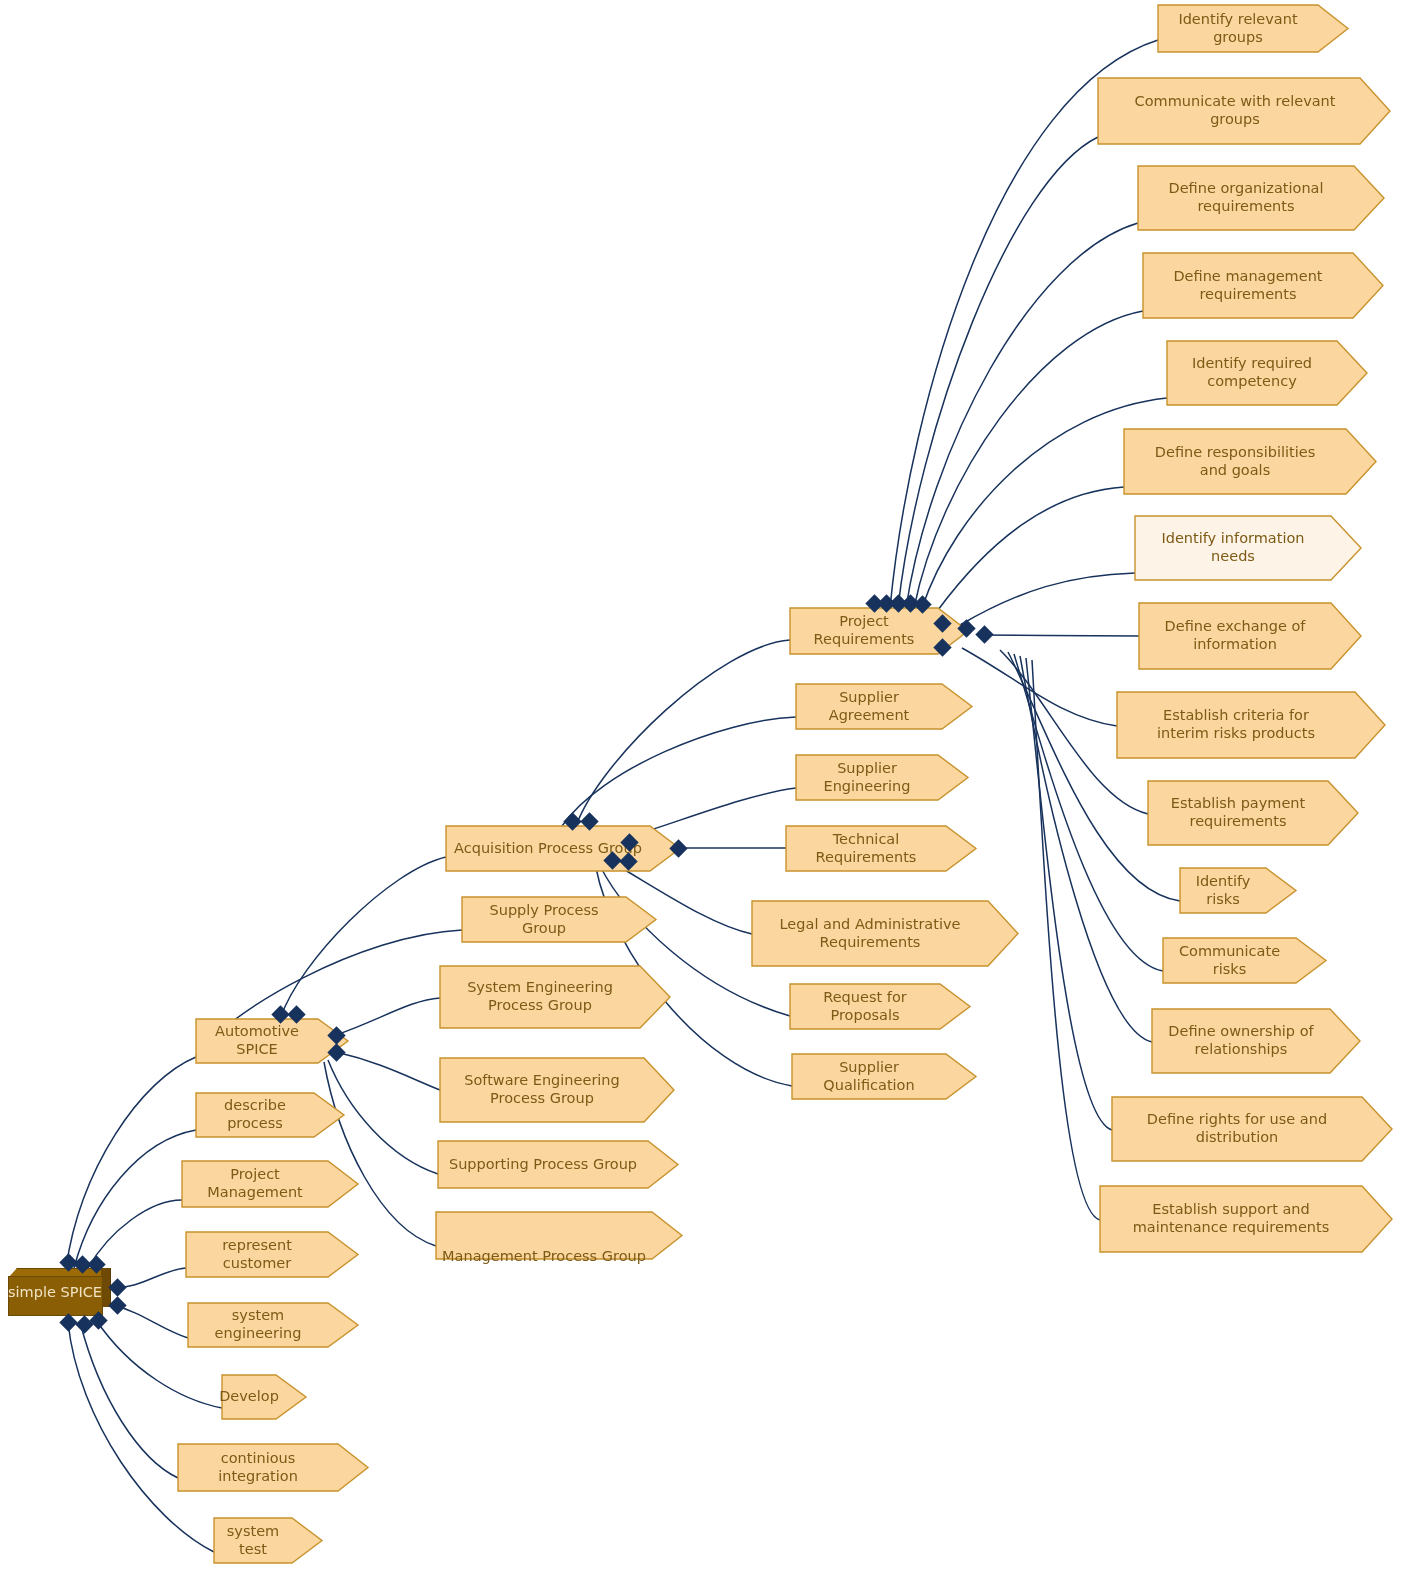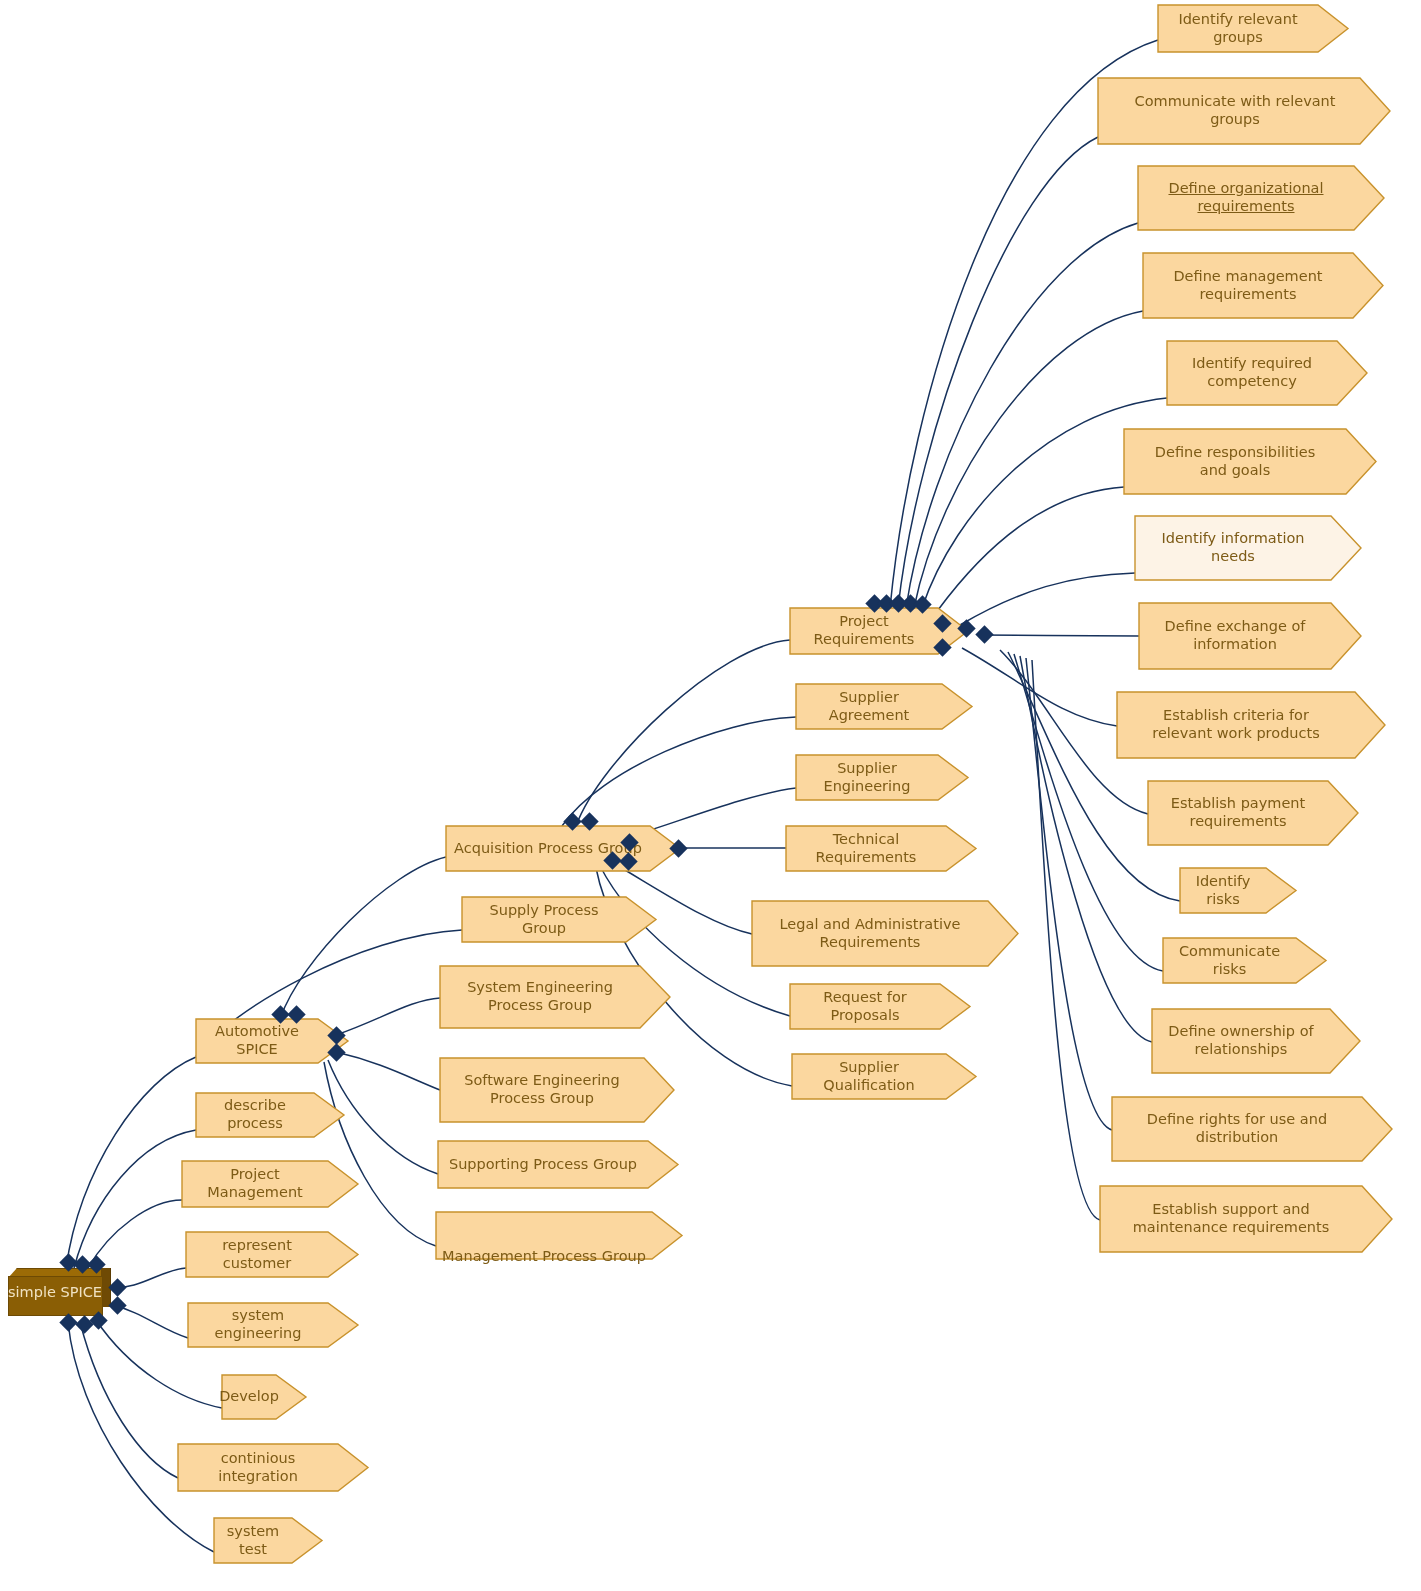--- a/index.html
+++ b/index.html
@@ -230,21 +230,21 @@
       <span style="white-space: pre-line;">Supplier Qualification</span>
     </div>
     <div class="node-text" style="position: absolute; left: 1158px; top: 5px; width: 160px; height: 47px; display: flex; align-items: center; justify-content: center; text-align: center; font-size: 14.5px; line-height: 1.22; color: rgb(125, 91, 22); font-family: &quot;DejaVu Sans&quot;, sans-serif; box-sizing: border-box; padding: 0px 4px;">
       <span style="white-space: pre-line;">Identify relevant groups</span>
     </div>
     <div class="node-text" style="position: absolute; left: 1098px; top: 78px; width: 262px; height: 66px; display: flex; align-items: center; justify-content: center; text-align: center; font-size: 14.5px; line-height: 1.22; color: rgb(125, 91, 22); font-family: &quot;DejaVu Sans&quot;, sans-serif; box-sizing: border-box; padding: 0px 4px;">
       <span style="white-space: pre-line; margin-left: 12px;">Communicate with relevant
 groups</span>
     </div>
     <div class="node-text" style="position: absolute; left: 1138px; top: 166px; width: 216px; height: 64px; display: flex; align-items: center; justify-content: center; text-align: center; font-size: 14.5px; line-height: 1.22; color: rgb(125, 91, 22); font-family: &quot;DejaVu Sans&quot;, sans-serif; box-sizing: border-box; padding: 0px 4px;">
-      <span style="white-space: pre-line; text-decoration: underline;">Define organizational
+      <span style="white-space: pre-line;">Define organizational
 requirements</span>
     </div>
     <div class="node-text" style="position: absolute; left: 1143px; top: 253px; width: 210px; height: 65px; display: flex; align-items: center; justify-content: center; text-align: center; font-size: 14.5px; line-height: 1.22; color: rgb(125, 91, 22); font-family: &quot;DejaVu Sans&quot;, sans-serif; box-sizing: border-box; padding: 0px 4px;">
       <span style="white-space: pre-line;">Define management
 requirements</span>
     </div>
     <div class="node-text" style="position: absolute; left: 1167px; top: 341px; width: 170px; height: 64px; display: flex; align-items: center; justify-content: center; text-align: center; font-size: 14.5px; line-height: 1.22; color: rgb(125, 91, 22); font-family: &quot;DejaVu Sans&quot;, sans-serif; box-sizing: border-box; padding: 0px 4px;">
       <span style="white-space: pre-line;">Identify required
 competency</span>
     </div>
@@ -255,21 +255,21 @@
     <div class="node-text" style="position: absolute; left: 1135px; top: 516px; width: 196px; height: 64px; display: flex; align-items: center; justify-content: center; text-align: center; font-size: 14.5px; line-height: 1.22; color: rgb(125, 91, 22); font-family: &quot;DejaVu Sans&quot;, sans-serif; box-sizing: border-box; padding: 0px 4px;">
       <span style="white-space: pre-line;">Identify information
 needs</span>
     </div>
     <div class="node-text" style="position: absolute; left: 1139px; top: 603px; width: 192px; height: 66px; display: flex; align-items: center; justify-content: center; text-align: center; font-size: 14.5px; line-height: 1.22; color: rgb(125, 91, 22); font-family: &quot;DejaVu Sans&quot;, sans-serif; box-sizing: border-box; padding: 0px 4px;">
       <span style="white-space: pre-line;">Define exchange of
 information</span>
     </div>
     <div class="node-text" style="position: absolute; left: 1117px; top: 692px; width: 238px; height: 66px; display: flex; align-items: center; justify-content: center; text-align: center; font-size: 14.5px; line-height: 1.22; color: rgb(125, 91, 22); font-family: &quot;DejaVu Sans&quot;, sans-serif; box-sizing: border-box; padding: 0px 4px;">
       <span style="white-space: pre-line;">Establish criteria for
-relevant work products</span>
+interim risks products</span>
     </div>
     <div class="node-text" style="position: absolute; left: 1148px; top: 781px; width: 180px; height: 64px; display: flex; align-items: center; justify-content: center; text-align: center; font-size: 14.5px; line-height: 1.22; color: rgb(125, 91, 22); font-family: &quot;DejaVu Sans&quot;, sans-serif; box-sizing: border-box; padding: 0px 4px;">
       <span style="white-space: pre-line;">Establish payment
 requirements</span>
     </div>
     <div class="node-text" style="position: absolute; left: 1180px; top: 868px; width: 86px; height: 45px; display: flex; align-items: center; justify-content: center; text-align: center; font-size: 14.5px; line-height: 1.22; color: rgb(125, 91, 22); font-family: &quot;DejaVu Sans&quot;, sans-serif; box-sizing: border-box; padding: 0px 4px;">
       <span style="white-space: pre-line;">Identify risks</span>
     </div>
     <div class="node-text" style="position: absolute; left: 1163px; top: 938px; width: 133px; height: 45px; display: flex; align-items: center; justify-content: center; text-align: center; font-size: 14.5px; line-height: 1.22; color: rgb(125, 91, 22); font-family: &quot;DejaVu Sans&quot;, sans-serif; box-sizing: border-box; padding: 0px 4px;">
       <span style="white-space: pre-line;">Communicate risks</span>

